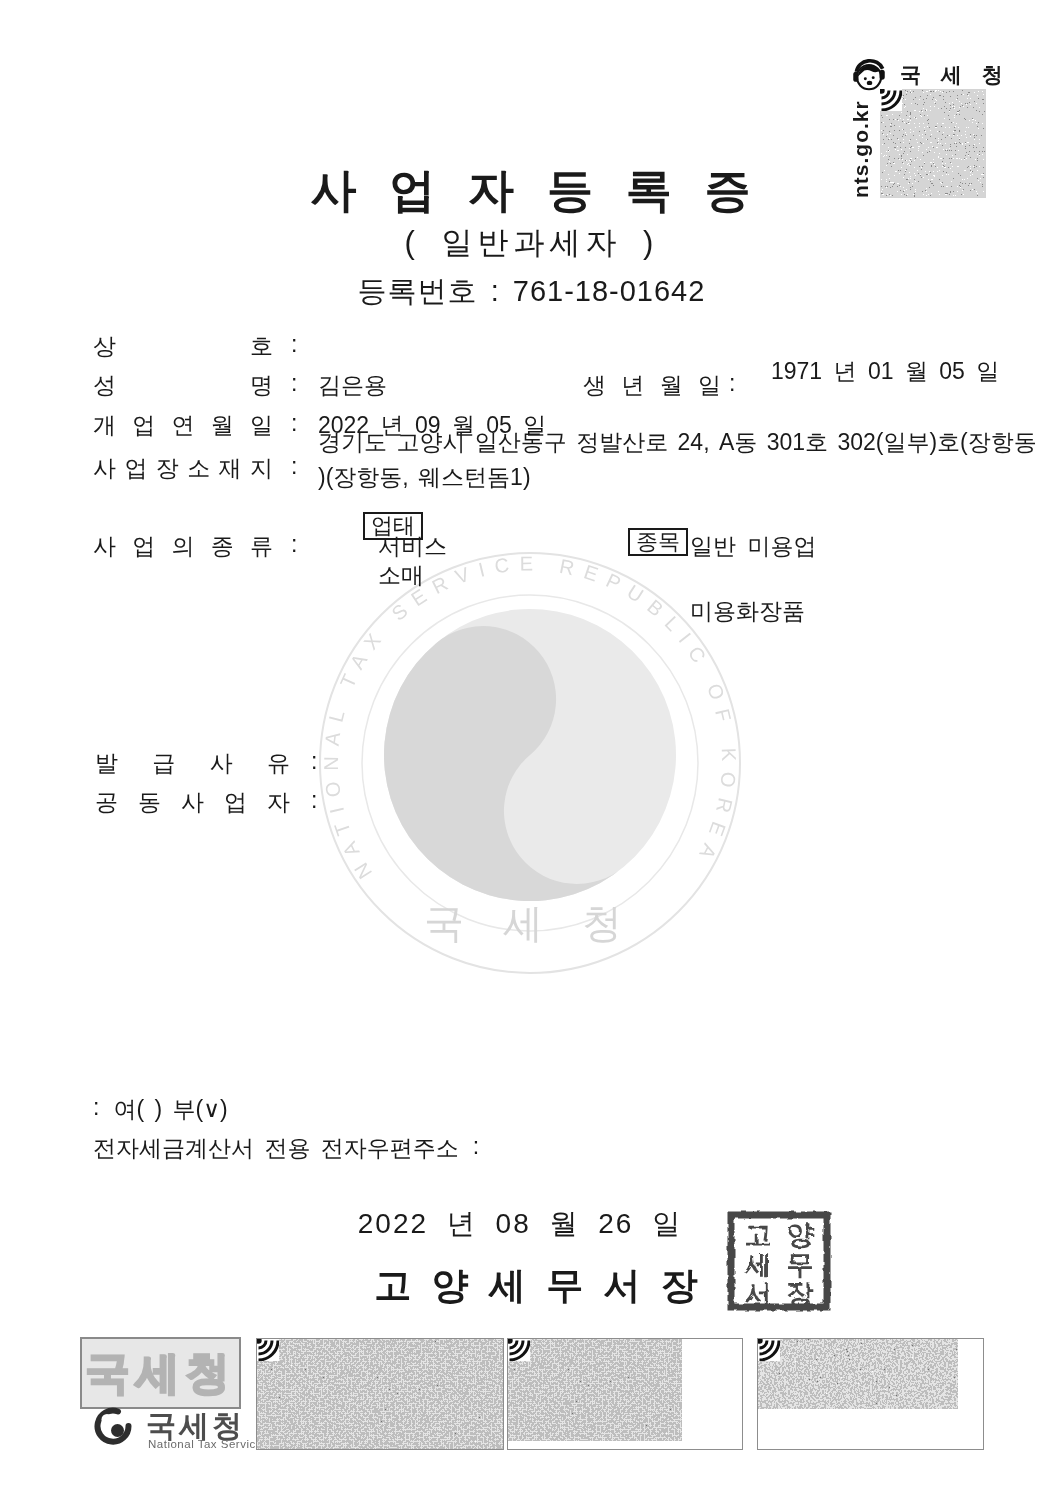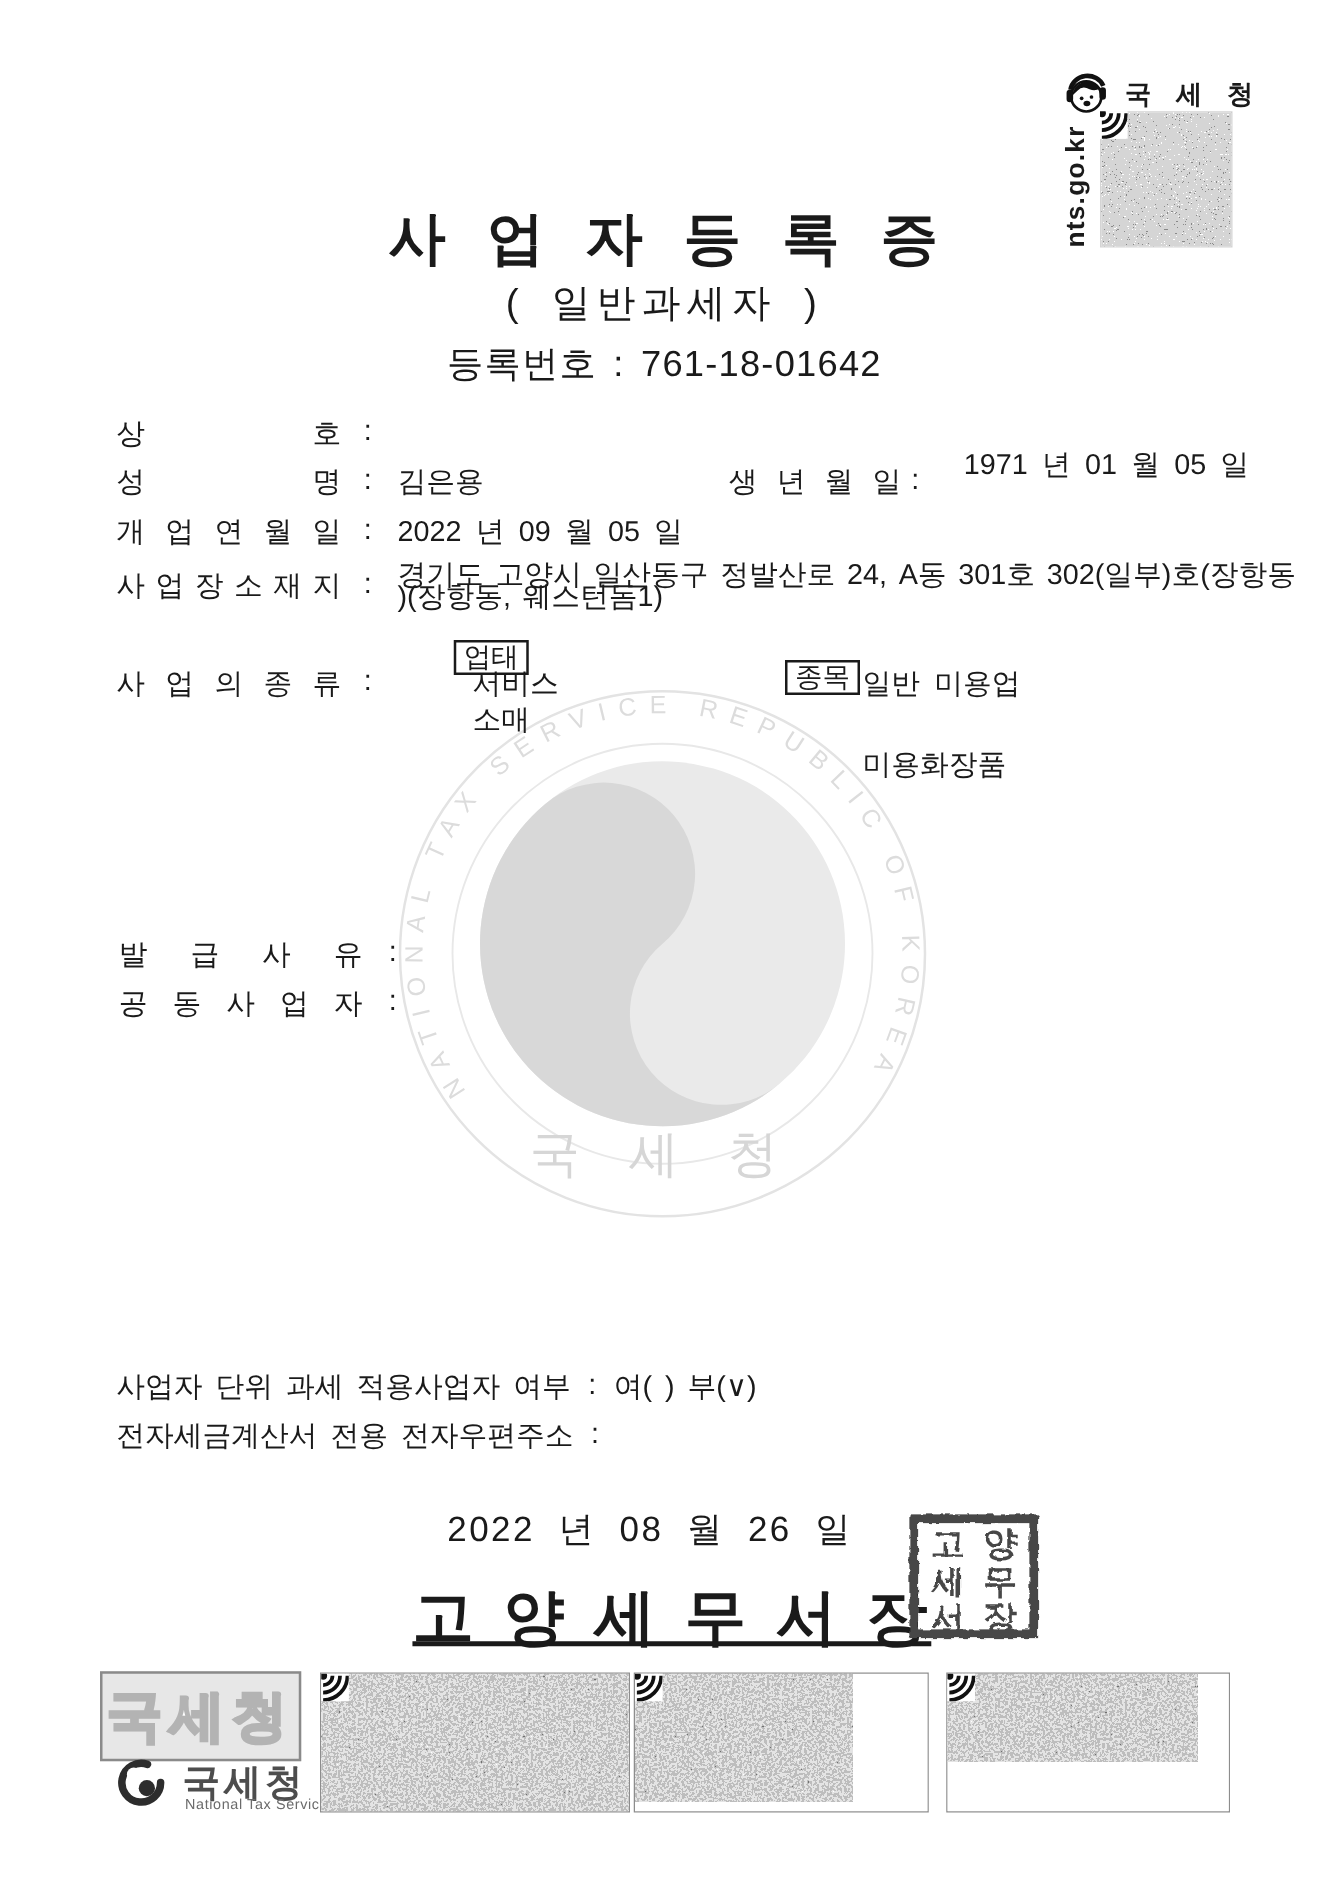--- a/index.html
+++ b/index.html
@@ -10,21 +10,21 @@
   
   .jc{position:absolute;display:flex;justify-content:space-between;font-size:23px;}
   .colon{position:absolute;font-size:23px;}
   .val{position:absolute;font-size:23px;word-spacing:5px;}
   .title{top:160px;font-size:46px;font-weight:bold;word-spacing:16px;letter-spacing:2px;}
   .subtitle{top:222px;font-size:31px;letter-spacing:5px;word-spacing:8px;}
   .regno{top:272px;font-size:29px;letter-spacing:1px;word-spacing:4px;}
   .tagbox{position:absolute;font-size:22px;border:2px solid #1a1a1a;padding:1px 6px;line-height:22px;}
   .inline-row{position:absolute;display:flex;gap:14px;font-size:23px;word-spacing:4px;}
   .issue-date{top:1205px;font-size:28px;letter-spacing:2px;word-spacing:9px;}
-  .office{top:1261px;font-size:49px;font-weight:bold;letter-spacing:3px;word-spacing:4px;text-decoration:underline;}
+  .office{top:1261px;font-size:37px;font-weight:bold;letter-spacing:3px;word-spacing:4px;}
   .nts-name{left:900px;top:61px;font-size:21px;font-weight:bold;letter-spacing:7px;}
   .nts-url{left:849px;top:198px;font-size:21px;font-weight:bold;transform:rotate(-90deg);transform-origin:0 0;letter-spacing:1px;}
   .bc{position:absolute;border:1px solid #8d8d8d;background:#fff;}
   .qr-tr{position:absolute;left:880px;top:89px;border:1px solid #d4d4d4;background:#fff;}
   .sonic{position:absolute;background:#fff;}
   .wm-box{position:absolute;left:80px;top:1337px;width:157px;height:68px;background:#e7e7e7;
           border:2px solid #8a8a8a;display:flex;align-items:center;justify-content:center;}
   .wm-box span{font-size:44px;font-weight:bold;letter-spacing:6px;color:#ffffff;
                -webkit-text-stroke:2.5px #b3b3b3;text-shadow:0 0 1px #b3b3b3;}
   .logo-text{left:146px;top:1406px;font-size:30px;font-weight:bold;color:#4d4d4d;letter-spacing:3px;}
@@ -141,21 +141,21 @@
 
   <div class="jc" style="left:93px;top:453px;width:180px;">
       <span>사</span>
       <span>업</span>
       <span>장</span>
       <span>소</span>
       <span>재</span>
       <span>지</span>
     </div>
   <div class="colon" style="left:291px;top:453px;">:</div>
-  <div class="val" style="left:318px;top:444px;word-spacing:3px;">경기도 고양시 일산동구 정발산로 24, A동 301호 302(일부)호(장항동</div>
+  <div class="val" style="left:318px;top:427px;word-spacing:3px;">경기도 고양시 일산동구 정발산로 24, A동 301호 302(일부)호(장항동</div>
   <div class="val" style="left:318px;top:462px;word-spacing:3px;">)(장항동, 웨스턴돔1)</div>
 
   <div class="jc" style="left:93px;top:531px;width:180px;">
       <span>사</span>
       <span>업</span>
       <span>의</span>
       <span>종</span>
       <span>류</span>
     </div>
   <div class="colon" style="left:291px;top:531px;">:</div>
@@ -176,21 +176,20 @@
   <div class="jc" style="left:95px;top:787px;width:195px;">
       <span>공</span>
       <span>동</span>
       <span>사</span>
       <span>업</span>
       <span>자</span>
     </div>
   <div class="colon" style="left:311px;top:787px;">:</div>
 
   <div class="inline-row" style="left:93px;top:1094px;">
-    <span>사업자 단위 과세 적용사업자 여부</span>
     <span>:</span>
     <span>여(  ) 부(∨)</span>
   </div>
   <div class="inline-row" style="left:93px;top:1133px;">
     <span>전자세금계산서 전용 전자우편주소</span>
     <span>:</span>
     <span></span>
   </div>
 
   <div class="ctr issue-date" style="left:-23px;">2022 년 08 월 26 일</div>

